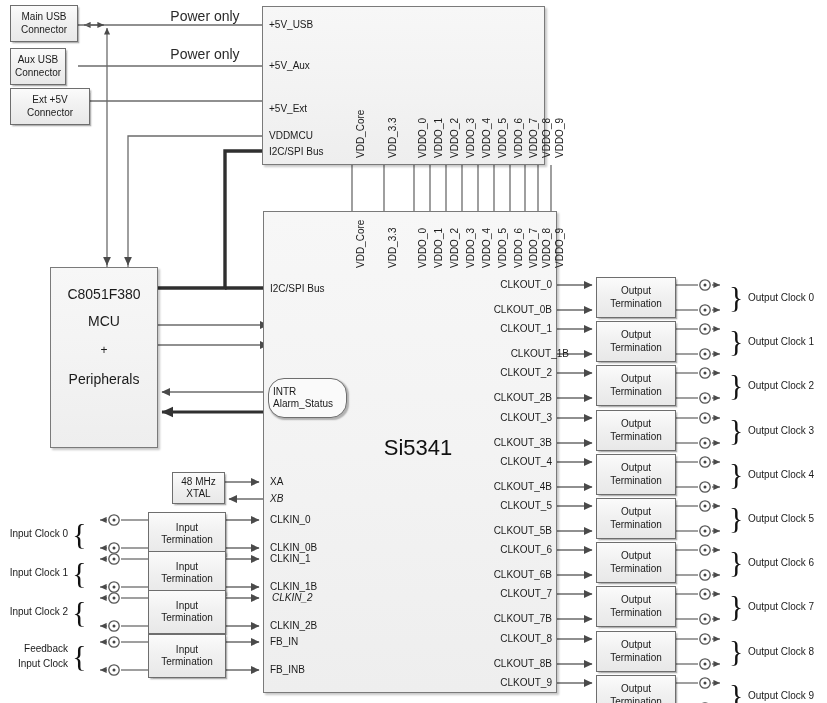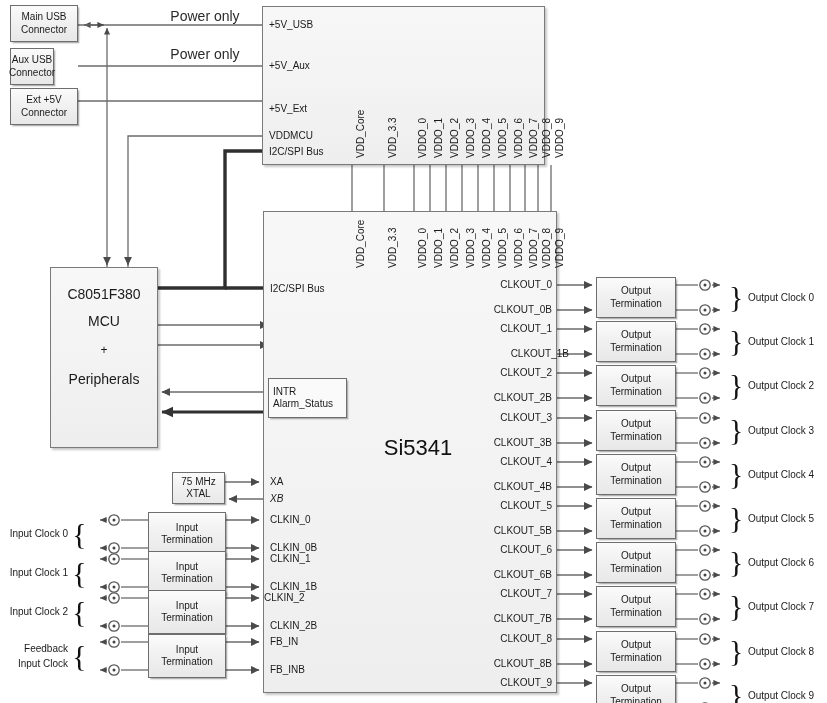--- a/index.html
+++ b/index.html
@@ -325,27 +325,27 @@
         </g>
       </g>
   </svg>
 
   <div class="box" style="left:10px;top:5px;width:68px;height:37px;">
     <div>
       <div>Main USB</div>
       <div>Connector</div>
     </div>
   </div>
-  <div class="box" style="left:10px;top:48px;width:44px;height:37px;">
+  <div class="box" style="left:10px;top:48px;width:56px;height:37px;">
     <div>
       <div>Aux USB</div>
       <div>Connector</div>
     </div>
   </div>
-  <div class="box" style="left:10px;top:88px;width:68px;height:37px;justify-content:center;">
+  <div class="box" style="left:10px;top:88px;width:80px;height:37px;justify-content:center;">
     <div>
       <div>Ext +5V</div>
       <div>Connector</div>
     </div>
   </div>
 
   <div class="pwr-note" style="left:205px;top:24px;">Power only</div>
   <div class="pwr-note" style="left:205px;top:62px;">Power only</div>
 
   <div class="bigbox" style="left:262px;top:6px;width:283px;height:159px;"></div>
@@ -391,42 +391,42 @@
       <div class="vlbl" style="left: 482px; top: 268px;">VDDO_4</div>
       <div class="vlbl" style="left: 498px; top: 268px;">VDDO_5</div>
       <div class="vlbl" style="left: 514px; top: 268px;">VDDO_6</div>
       <div class="vlbl" style="left: 529px; top: 268px;">VDDO_7</div>
       <div class="vlbl" style="left: 542px; top: 268px;">VDDO_8</div>
       <div class="vlbl" style="left: 555px; top: 268px;">VDDO_9</div>
     </div>
   <div class="lbl" style="left:270px;top:284px;">I2C/SPI Bus</div>
 
 
-  <div class="box plain" style="left:268px;top:378px;width:79px;height:40px;justify-content:flex-start;text-align:left;padding-left:4px;">
+  <div class="box plain" style="left:268px;top:378px;width:79px;height:40px;justify-content:flex-start;text-align:left;padding-left:4px;border-radius:16px;">
     <div>
       <div>INTR</div>
       <div>Alarm_Status</div>
     </div>
   </div>
 
   <div class="box" style="left:172px;top:472px;width:53px;height:32px;">
     <div>
-      <div>75 MHz</div>
+      <div>48 MHz</div>
       <div>XTAL</div>
     </div>
   </div>
 
   <div id="si-inputs">
       <div class="lbl" style="left: 270px; top: 477px;">XA</div>
       <div class="lbl" style="left: 270px; top: 494px; font-style: italic;">XB</div>
       <div class="lbl" style="left: 270px; top: 515px;">CLKIN_0</div>
       <div class="lbl" style="left: 270px; top: 543px;">CLKIN_0B</div>
       <div class="lbl" style="left: 270px; top: 554px;">CLKIN_1</div>
       <div class="lbl" style="left: 270px; top: 582px;">CLKIN_1B</div>
-      <div class="lbl" style="left: 264px; top: 593px;">CLKIN_2</div>
+      <div class="lbl" style="left: 272px; top: 593px; font-style: italic;">CLKIN_2</div>
       <div class="lbl" style="left: 270px; top: 621px;">CLKIN_2B</div>
       <div class="lbl" style="left: 270px; top: 637px;">FB_IN</div>
       <div class="lbl" style="left: 270px; top: 665px;">FB_INB</div>
     </div>
   <div id="si-outputs">
       <div class="lbl r" style="left: 552px; top: 280px;">CLKOUT_0</div>
       <div class="lbl r" style="left: 552px; top: 305px;">CLKOUT_0B</div>
       <div class="lbl r" style="left: 552px; top: 324px;">CLKOUT_1</div>
       <div class="lbl r" style="left: 569px; top: 349px;">CLKOUT_1B</div>
       <div class="lbl r" style="left: 552px; top: 368px;">CLKOUT_2</div>

